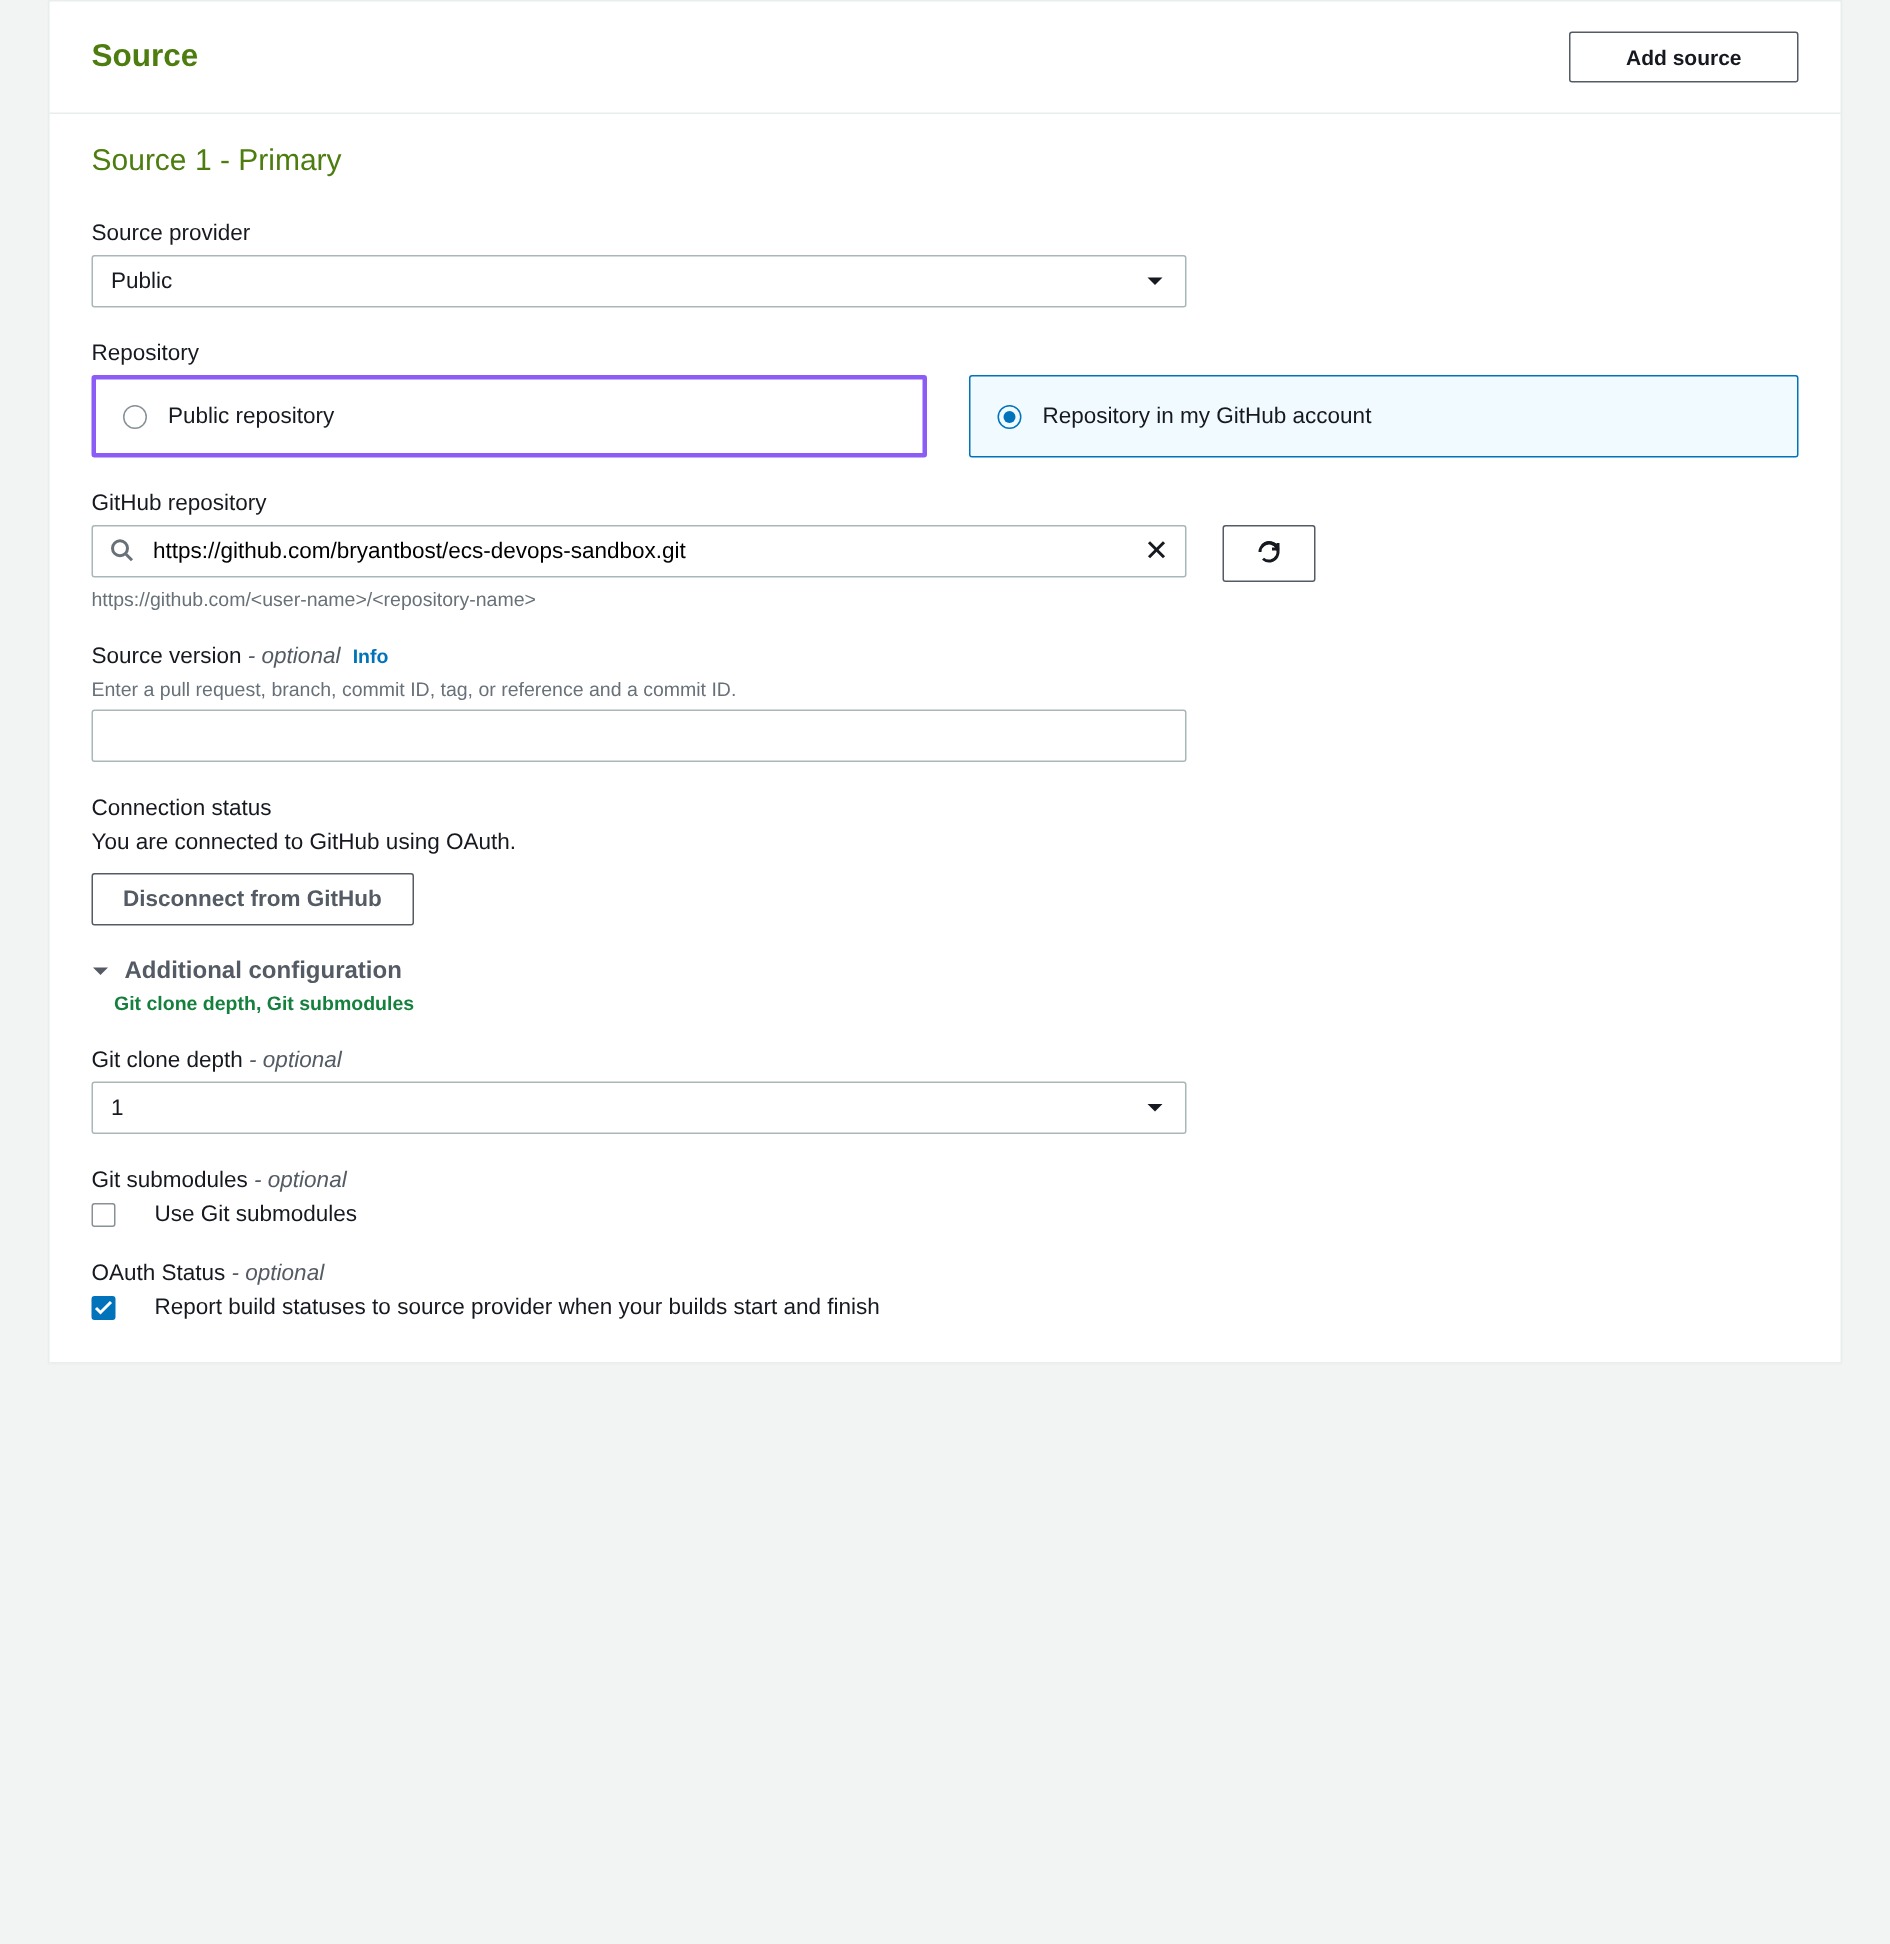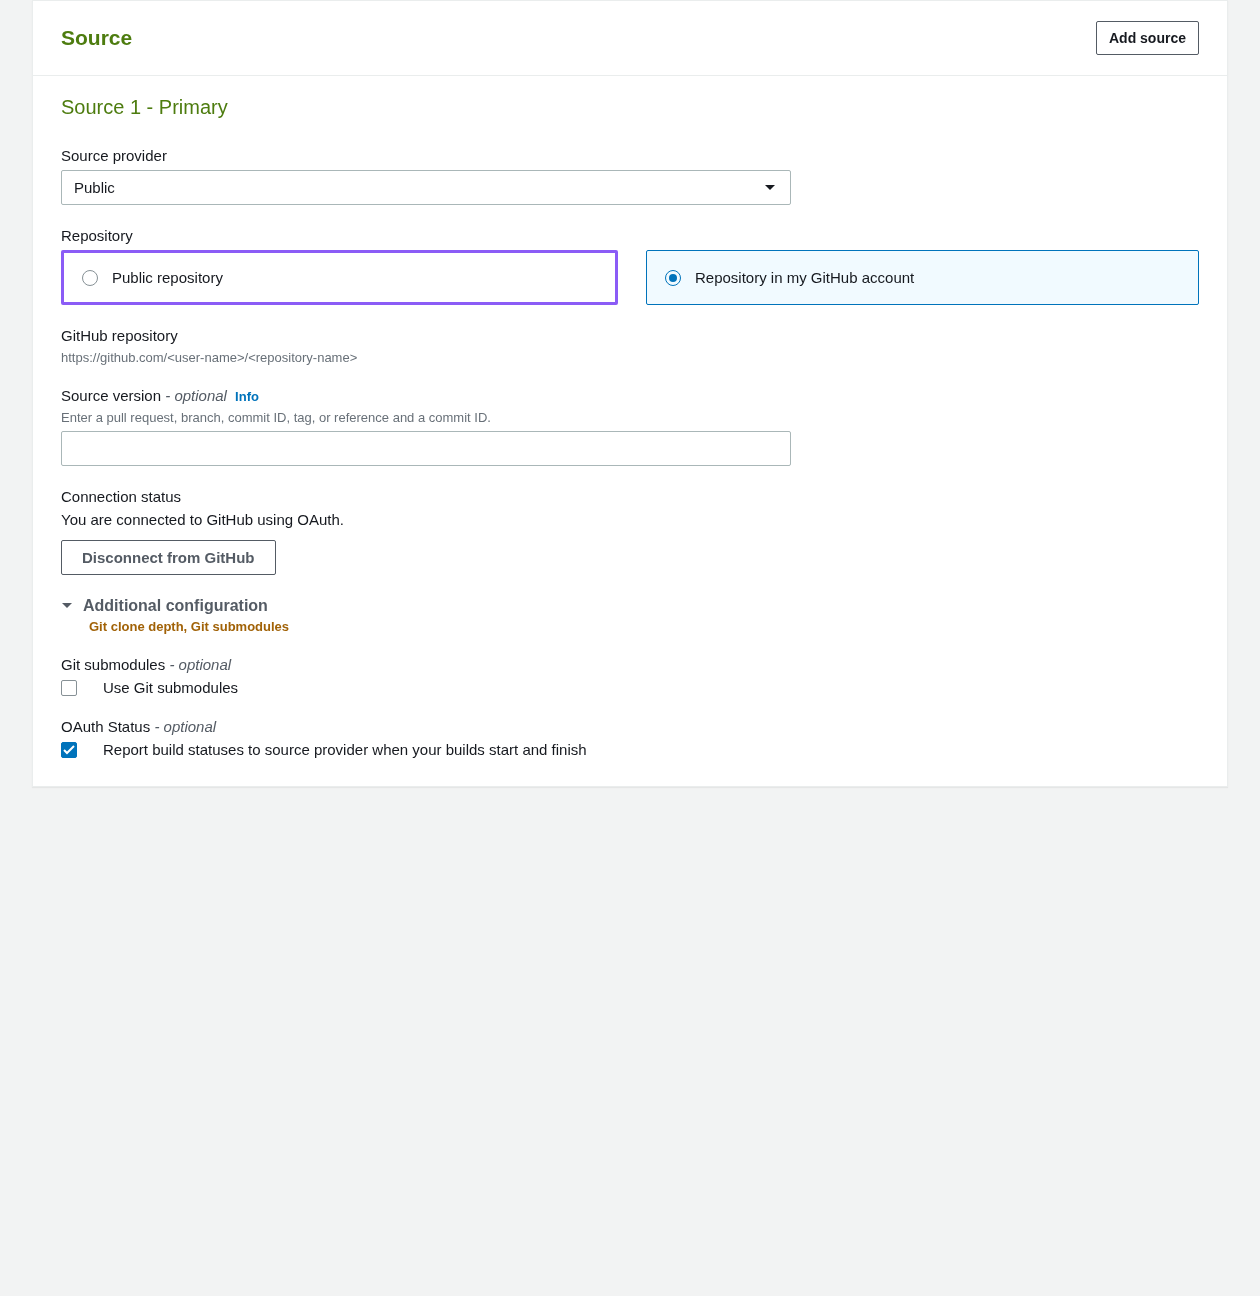--- a/index.html
+++ b/index.html
@@ -27,21 +27,21 @@
     font-size: 21px;
     font-weight: 700;
     color: #4d7c0f;
   }
   .btn {
     background: #fff;
     border: 1px solid #545b64;
     color: #16191f;
     font-weight: 700;
     font-size: 14px;
-    padding: 8px 12px;
+    padding: 8px 37px;
     cursor: pointer;
     border-radius: 2px;
     font-family: inherit;
   }
   .panel-body {
     padding: 20px 28px 28px 28px;
   }
   .section-subtitle {
     font-size: 20px;
     color: #4d7c0f;
@@ -154,21 +154,21 @@
     border-radius: 2px;
   }
   .expander {
     display: flex;
     align-items: center;
     gap: 10px;
     cursor: pointer;
     margin-bottom: 4px;
   }
   .expander-title { font-weight: 700; color: #545b64; font-size: 16px;}
-  .expander-sub { color: #a16207; font-weight: 700; font-size: 13px; margin-left: 28px; margin-bottom: 20px;}
+  .expander-sub { color: #15803d; font-weight: 700; font-size: 13px; margin-left: 15px; margin-bottom: 20px;}
   .caret-toggle { color: #545b64; }
   .text-input {
     width: 730px;
     max-width: 100%;
     border: 1px solid #aab7b8;
     padding: 8px 12px;
     font-size: 15px;
     font-family: inherit;
     border-radius: 2px;
   }
@@ -241,20 +241,46 @@
         </div>
         <div class="tile selected">
           <span class="radio checked"></span>
           <span>Repository in my GitHub account</span>
         </div>
       </div>
     </div>
 
     <div class="form-group">
       <label class="form-label">GitHub repository</label>
+      <div class="input-row">
+        <div class="search-input-wrap">
+          <span class="search-icon">
+            <svg width="16" height="16" viewBox="0 0 16 16" fill="none" stroke="#687078" stroke-width="2">
+              <circle cx="7" cy="7" r="5"></circle>
+                <line x1="11" y1="11" x2="15" y2="15"></line>
+            </svg>
+          </span>
+          <input class="search-input" type="text" value="https://github.com/bryantbost/ecs-devops-sandbox.git" style="">
+          <span class="clear-icon">
+            <svg width="16" height="16" viewBox="0 0 16 16" stroke="#16191f" stroke-width="2">
+              <line x1="3" y1="3" x2="13" y2="13"></line>
+                <line x1="13" y1="3" x2="3" y2="13"></line>
+            </svg>
+          </span>
+        </div>
+        <button class="icon-btn">
+          <span>
+            <svg width="18" height="18" viewBox="0 0 18 18" fill="none" stroke="#16191f" stroke-width="2">
+              <path d="M15 3 L15 7 L11 7"></path>
+              <path d="M3 9 a6 6 0 1 1 2 4.5"></path>
+              <path d="M15 7 A6 6 0 0 0 4.5 5"></path>
+            </svg>
+          </span>
+        </button>
+      </div>
       <div class="helper-text">https://github.com/&lt;user-name&gt;/&lt;repository-name&gt;</div>
     </div>
 
     <div class="form-group">
       <label class="form-label">
         <span>Source version</span><span class="optional"> - optional</span>
         <span class="info-link">Info</span>
       </label>
       <div class="helper-text" style="margin-top:0; margin-bottom:6px;">Enter a pull request, branch, commit ID, tag, or reference and a commit ID.</div>
       <input class="text-input" type="text" value="" style="">
@@ -271,20 +297,35 @@
         <span class="caret-toggle">
           <svg width="12" height="8" viewBox="0 0 12 8">
               <path d="M1 1 L6 6 L11 1 Z" fill="#545b64"></path>
             </svg>
         </span>
         <span class="expander-title">Additional configuration</span>
       </div>
       <div class="expander-sub">Git clone depth, Git submodules</div>
     </div>
 
+    <div class="form-group">
+      <label class="form-label">
+        <span>Git clone depth</span><span class="optional"> - optional</span>
+      </label>
+      <div class="select">
+        <div class="select-box">
+          <span>1</span>
+          <span class="caret-down">
+            <svg width="12" height="8" viewBox="0 0 12 8">
+                <path d="M1 1 L6 6 L11 1 Z" fill="#16191f"></path>
+              </svg>
+          </span>
+        </div>
+      </div>
+    </div>
 
     <div class="form-group">
       <label class="form-label">
         <span>Git submodules</span><span class="optional"> - optional</span>
       </label>
       <div class="checkbox-row">
         <span class="checkbox">
           
         </span>
         <span>Use Git submodules</span>

